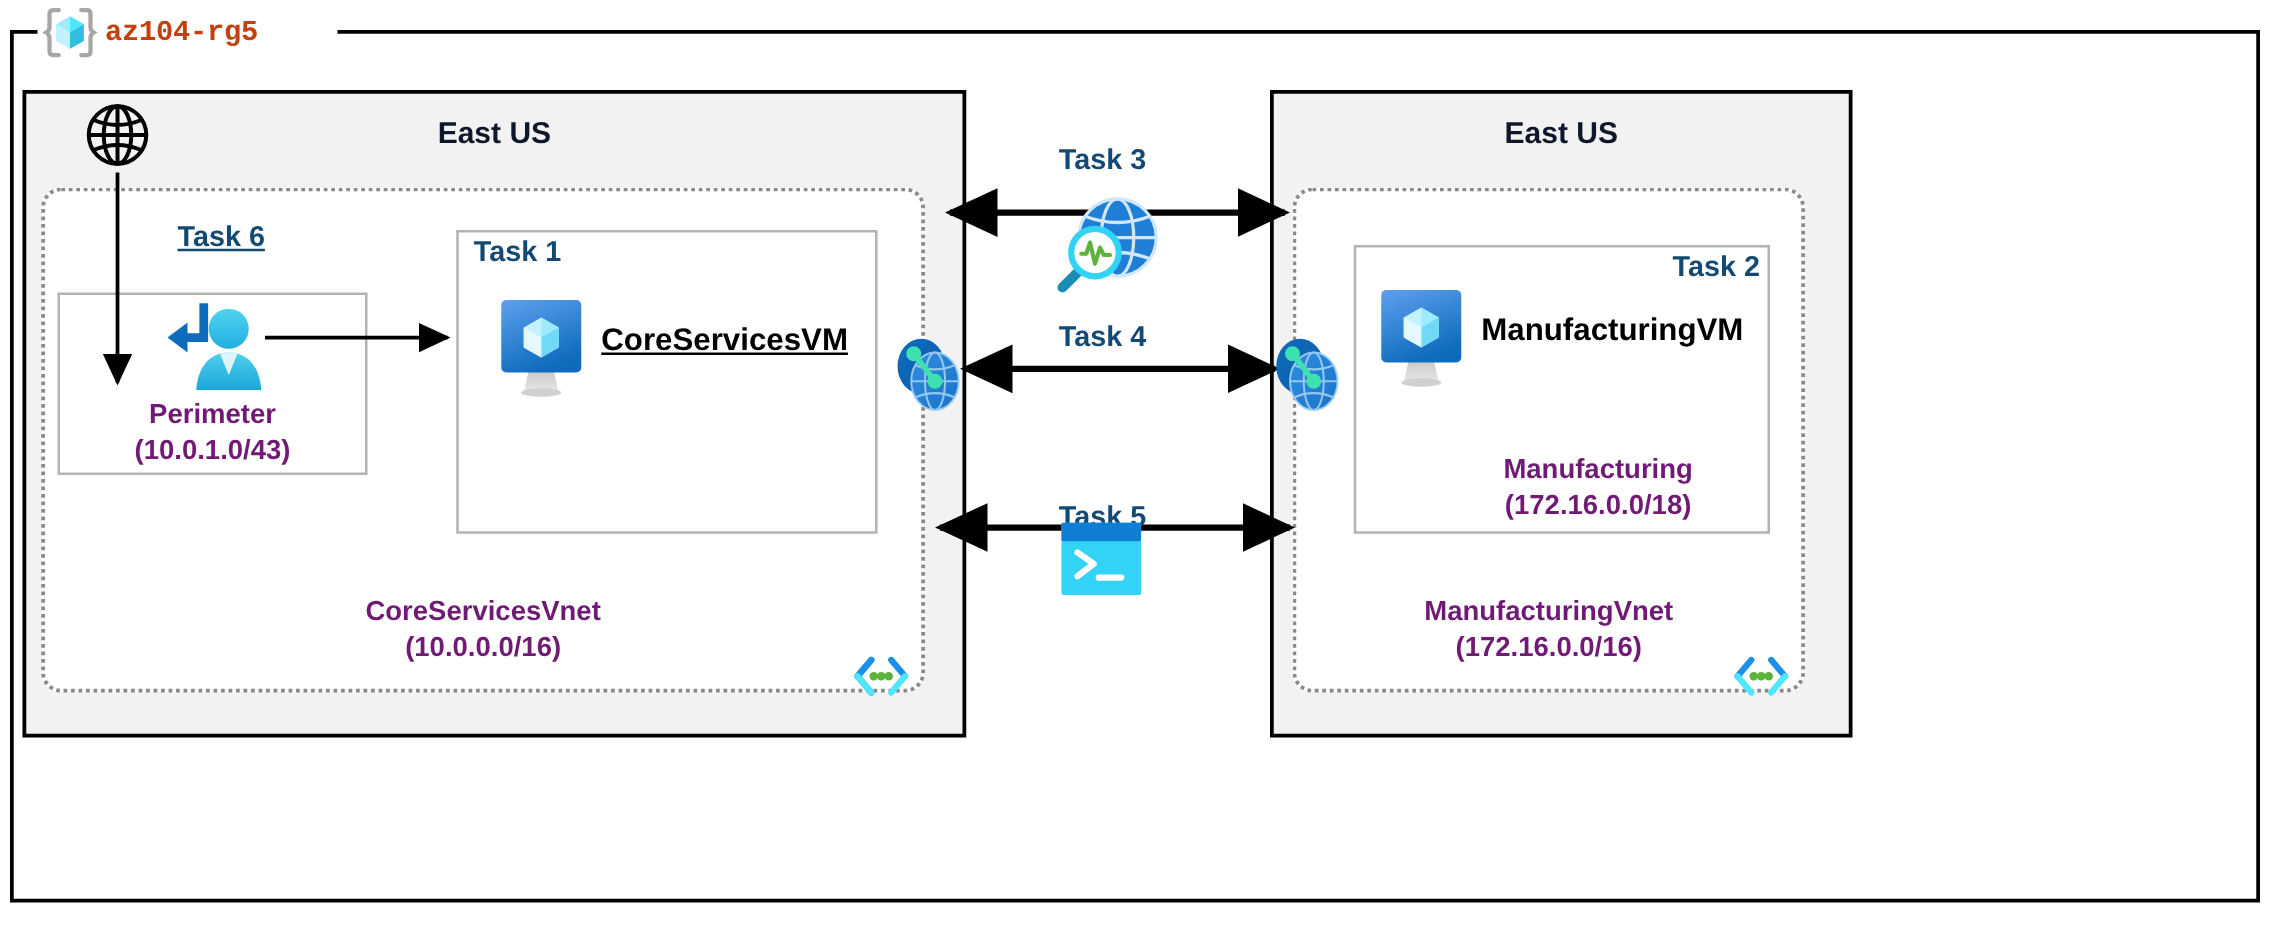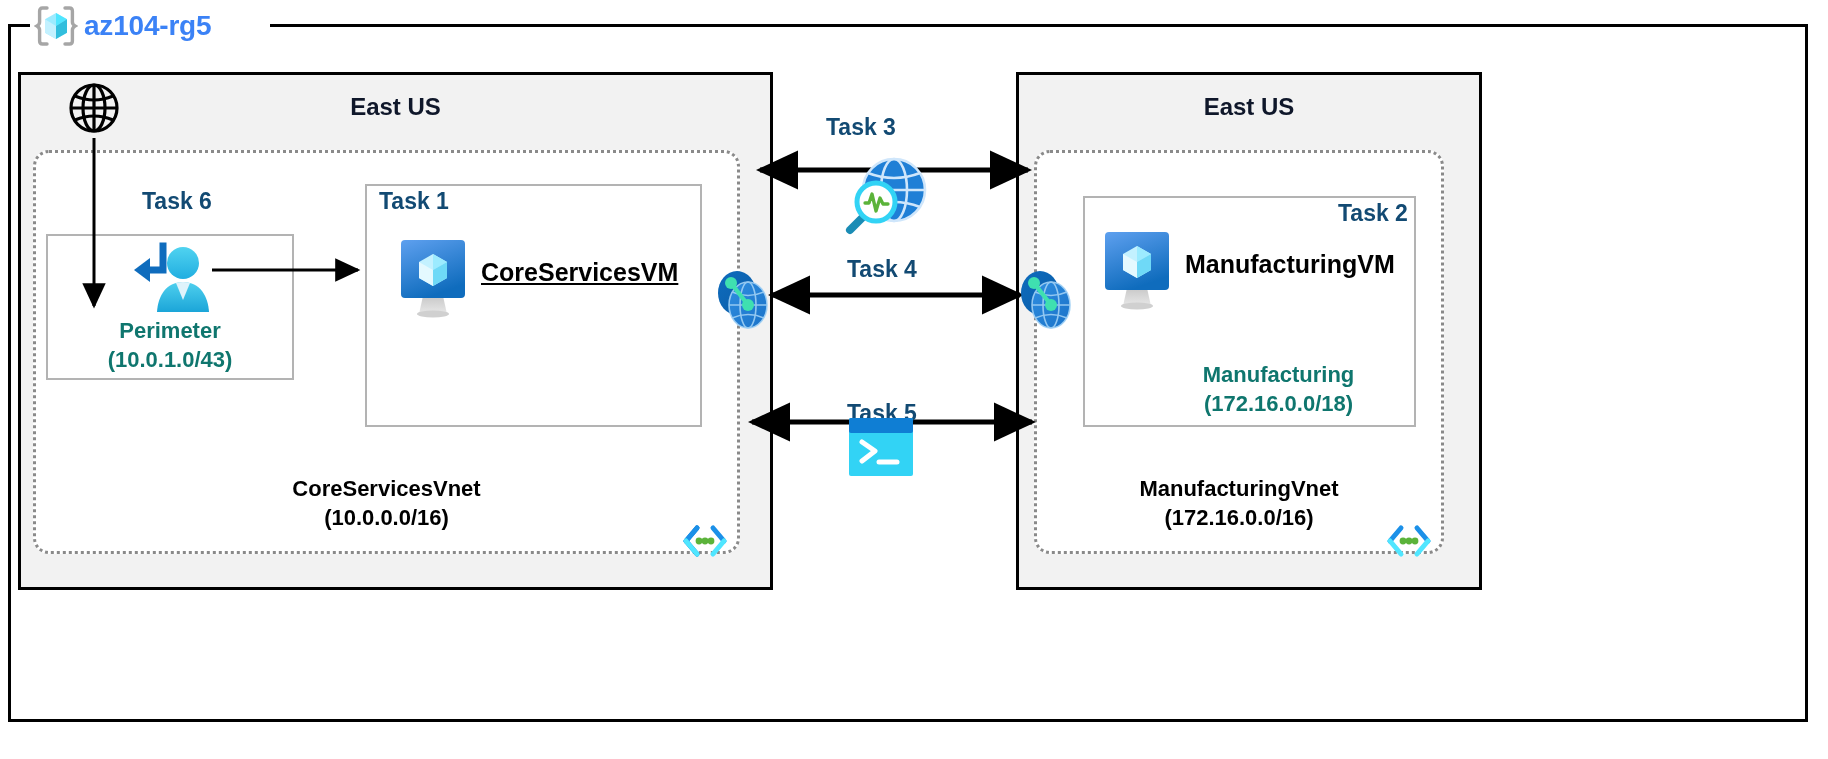--- a/index.html
+++ b/index.html
@@ -19,21 +19,21 @@
   
   #rg-title-mask{
     position:absolute;left:30px;top:6px;width:240px;height:40px;
     background:#ffffff;
   }
   #rg-title{
     position:absolute;left:34px;top:6px;height:40px;
     display:flex;align-items:center;gap:6px;
   }
   #rg-title .label{
-    font-size:28px;font-weight:bold;color:#3b82f6;letter-spacing:-0.2px;white-space:nowrap;
+    font-size:23px;font-weight:bold;color:#c2410c;letter-spacing:-0.2px;white-space:nowrap;font-family:Liberation Mono, monospace;
   }
   .rg-icon{width:44px;height:44px;display:block;}
 
   
   .region{
     position:absolute;background:#f2f2f2;border:3px solid #000;box-sizing:border-box;
   }
   #region-left{left:18px;top:72px;width:755px;height:518px;}
   #region-right{left:1016px;top:72px;width:466px;height:518px;}
   .region-title{
@@ -43,42 +43,42 @@
 
   
   .vnet{
     position:absolute;background:#ffffff;
     border:3px dotted #8a8a8a;border-radius:16px;box-sizing:border-box;
   }
   #vnet-core{left:33px;top:150px;width:707px;height:404px;}
   #vnet-manu{left:1034px;top:150px;width:410px;height:404px;}
   .vnet-label{
     position:absolute;left:0;right:0;text-align:center;
-    font-size:22px;font-weight:bold;color:#000000;line-height:1.32;
+    font-size:22px;font-weight:bold;color:#701a75;line-height:1.32;
   }
   #vnet-core-label{top:474px;}
   #vnet-manu-label{top:474px;}
   .vnet-corner-icon{position:absolute;width:46px;height:34px;}
   #corner-core{left:682px;top:524px;}
   #corner-manu{left:1386px;top:524px;}
 
   
   .subnet{
     position:absolute;background:#ffffff;border:2px solid #b3b3b3;box-sizing:border-box;
   }
   #subnet-perimeter{left:46px;top:234px;width:248px;height:146px;}
   #subnet-core{left:365px;top:184px;width:337px;height:243px;}
   #subnet-manu{left:1083px;top:196px;width:333px;height:231px;}
 
   .task-label{
     position:absolute;font-size:23px;font-weight:bold;color:#124a73;white-space:nowrap;
   }
   .subnet-caption{
     position:absolute;left:0;right:0;text-align:center;
-    font-size:22px;font-weight:bold;color:#0f766e;line-height:1.34;
+    font-size:22px;font-weight:bold;color:#701a75;line-height:1.34;
   }
 
   
   .ico{position:absolute;display:block;}
   #globe-public{left:68px;top:82px;width:52px;height:52px;}
   #ico-perimeter{left:130px;top:240px;width:84px;height:80px;}
   #ico-vm-core{left:398px;top:236px;width:70px;height:84px;}
   #ico-vm-manu{left:1102px;top:228px;width:70px;height:84px;}
   #ico-netwatcher{left:838px;top:154px;width:94px;height:82px;}
   #ico-shell{left:849px;top:418px;width:64px;height:58px;}
@@ -86,21 +86,21 @@
   #ico-peer-right{left:1015px;top:263px;width:62px;height:72px;}
 
   .vm-name{
     position:absolute;font-size:25px;font-weight:bold;color:#000;white-space:nowrap;
   }
 
   
   #connectors{position:absolute;left:0;top:0;width:1828px;height:759px;pointer-events:none;}
 
   
-  #label-task3{left:826px;top:114px;}
+  #label-task3{left:847px;top:114px;}
   #label-task4{left:847px;top:256px;}
   #label-task5{left:847px;top:366px;margin-top:34px;}
 </style>
 </head>
 <body>
 
 <div class="stage">
 
   <div id="rg-frame"></div>
   <div id="rg-title-mask"></div>
@@ -139,21 +139,21 @@
     <path d="M15 4 L4 17" stroke="#1b90e8" stroke-width="5" stroke-linecap="round"></path>
     <path d="M4 17 L15 30" stroke="#50e6ff" stroke-width="5" stroke-linecap="round"></path>
     <path d="M31 4 L42 17" stroke="#1b90e8" stroke-width="5" stroke-linecap="round"></path>
     <path d="M42 17 L31 30" stroke="#50e6ff" stroke-width="5" stroke-linecap="round"></path>
     <circle cx="17" cy="17" r="3.4" fill="#5bb33a"></circle>
     <circle cx="23" cy="17" r="3.4" fill="#5bb33a"></circle>
     <circle cx="29" cy="17" r="3.4" fill="#5bb33a"></circle>
   </svg>
 
   <div class="subnet" id="subnet-perimeter"></div>
-  <div class="task-label" style="left:142px;top:188px;">Task 6</div>
+  <div class="task-label" style="left:142px;top:176px;text-decoration:underline;">Task 6</div>
   <svg class="ico" id="ico-perimeter" viewBox="0 0 84 80">
     <defs>
       <linearGradient id="gPerHead" x1="0" y1="0" x2="0" y2="1">
         <stop offset="0" stop-color="#50d3f0"></stop>
           <stop offset="1" stop-color="#21aee0"></stop>
       </linearGradient>
       <linearGradient id="gPerBody" x1="0" y1="0" x2="0" y2="1">
         <stop offset="0" stop-color="#4fd0ee"></stop>
           <stop offset="1" stop-color="#1ba5d8"></stop>
       </linearGradient>

